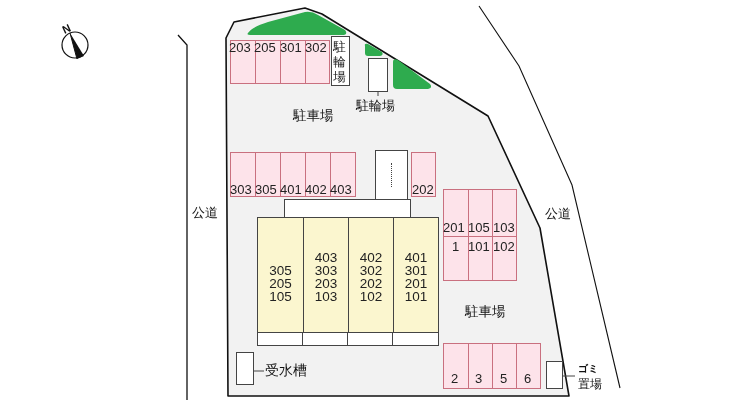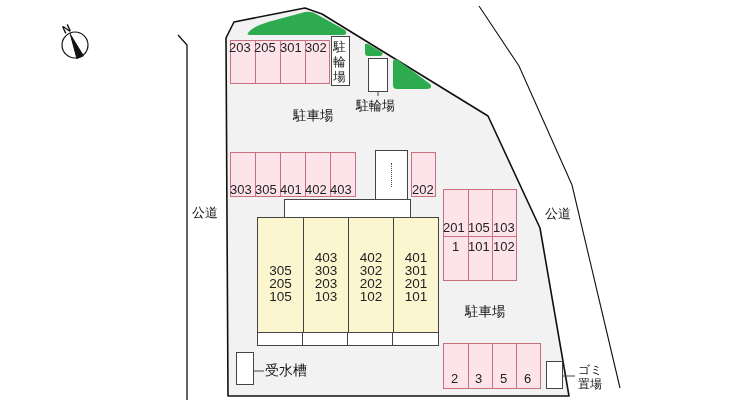--- a/index.html
+++ b/index.html
@@ -140,14 +140,14 @@
 </div>
 <div class="num" style="left:451px; top:372px;">2</div>
 <div class="num" style="left:475px; top:372px;">3</div>
 <div class="num" style="left:500px; top:372px;">5</div>
 <div class="num" style="left:524px; top:372px;">6</div>
 
 <div class="box" style="left:236px; top:352px; width:18px; height:33px;"></div>
 <div class="lbl" style="left:265px; top:363px; font-size:14px;">受水槽</div>
 
 <div class="box" style="left:546px; top:361px; width:17px; height:28px;"></div>
-<div class="lbl" style="left:578px; top:364px; font-size:12px;">ゴミ</div>
+<div class="lbl" style="left:578px; top:364px; font-size:10px;font-weight:bold;">ゴミ</div>
 <div class="lbl" style="left:578px; top:378px; font-size:12px;font-family:Liberation Serif, serif;">置場</div>
 
 </body></html>

